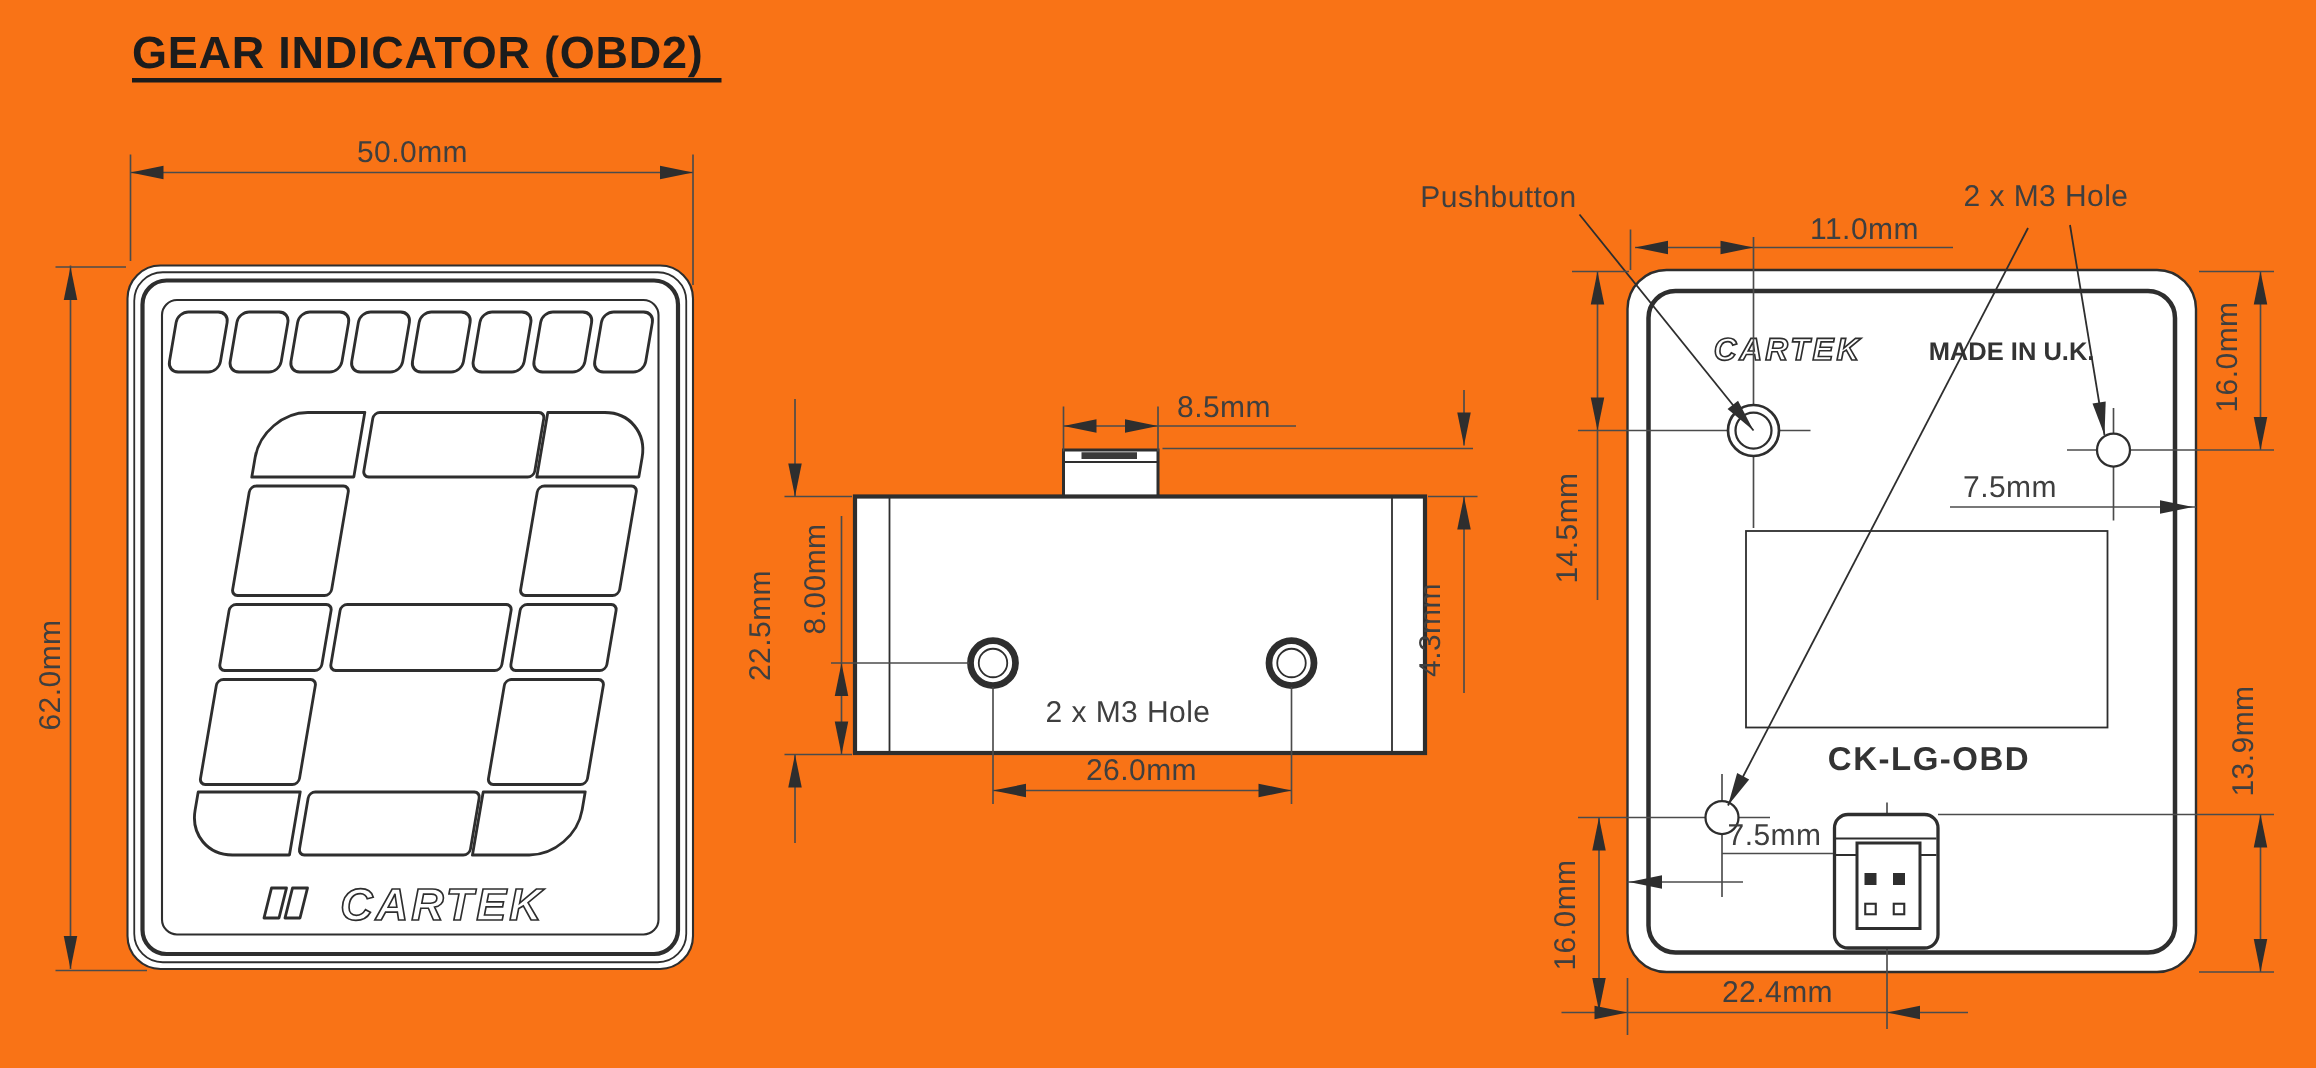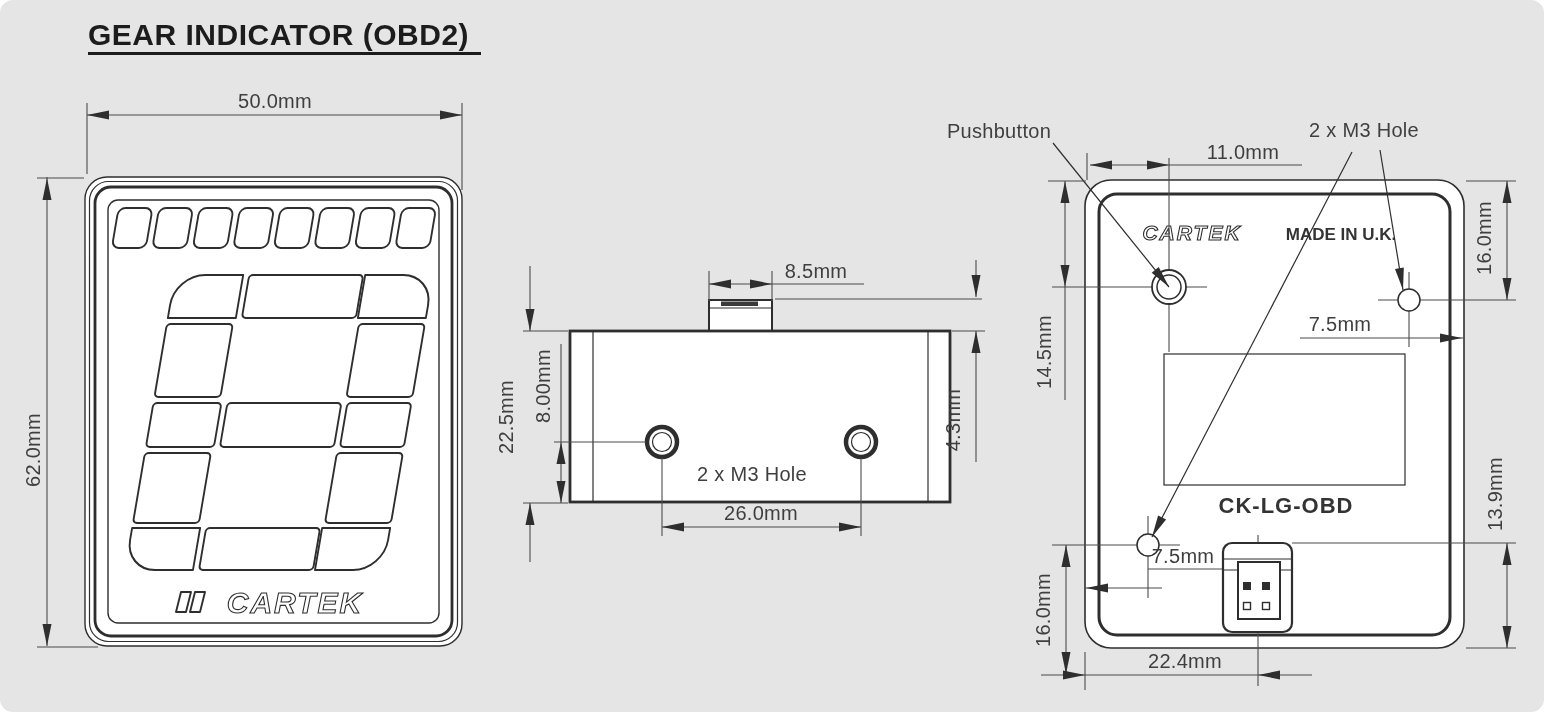--- a/index.html
+++ b/index.html
@@ -1,16 +1,16 @@
 <!DOCTYPE html>
 <html><head>
 <meta charset="utf-8">
 <style>
   html,body{margin:0;padding:0;background:#ffffff;}
-  .page{width:1544px;height:712px;background:#e5e5e5;position:relative;overflow:hidden;border-radius:13px;}
+  .page{width:1544px;height:712px;background:#f97316;position:relative;overflow:hidden;}
   svg{display:block;}
   text{font-family:"Liberation Sans", sans-serif;fill:#3f3f3f;}
   .dimtxt{font-size:20px;letter-spacing:.3px;}
   .title{font-size:30px;font-weight:bold;fill:#1c1c1c;letter-spacing:.5px;}
   .outline{fill:#ffffff;stroke:#2e2e2e;}
   .seg{fill:#ffffff;stroke:#2e2e2e;stroke-width:1.9;stroke-linejoin:round;}
   .dim{stroke:#4b4b4b;stroke-width:1.1;fill:none;}
   .arrow{fill:#2e2e2e;stroke:none;}
   .thin{stroke:#2e2e2e;stroke-width:1.2;fill:none;}
   .thick{stroke:#2e2e2e;stroke-width:2.8;fill:#fff;}

